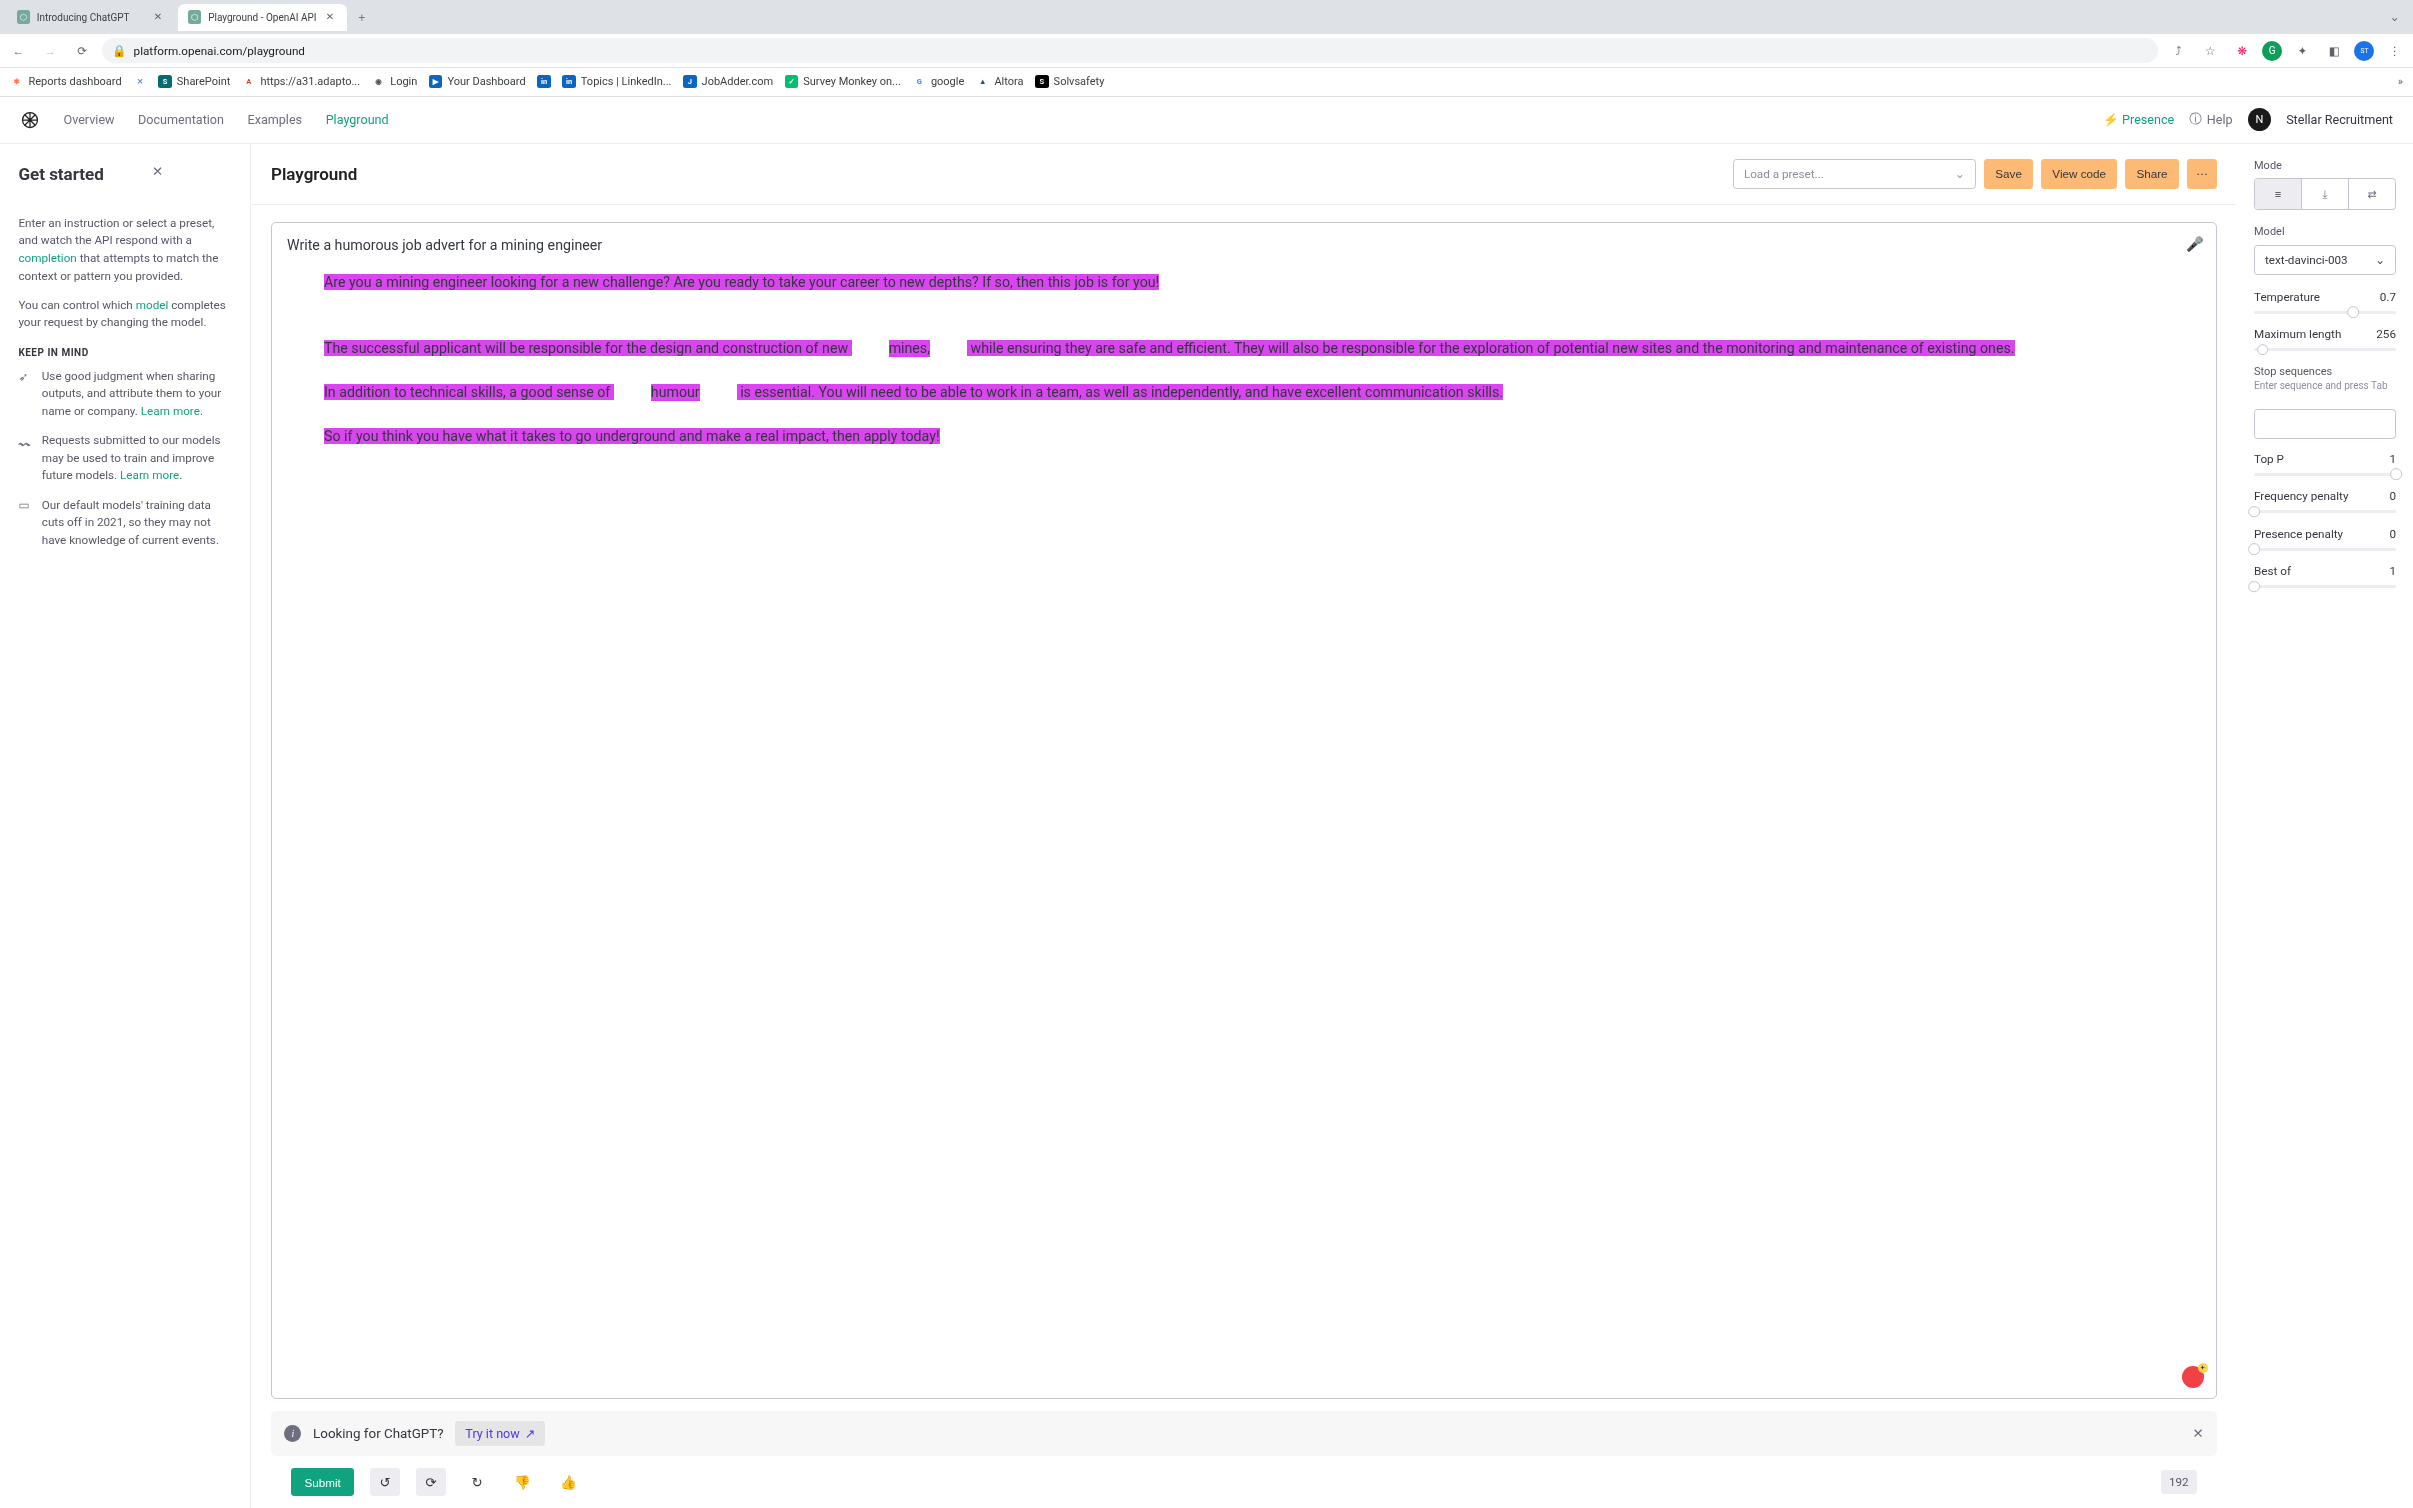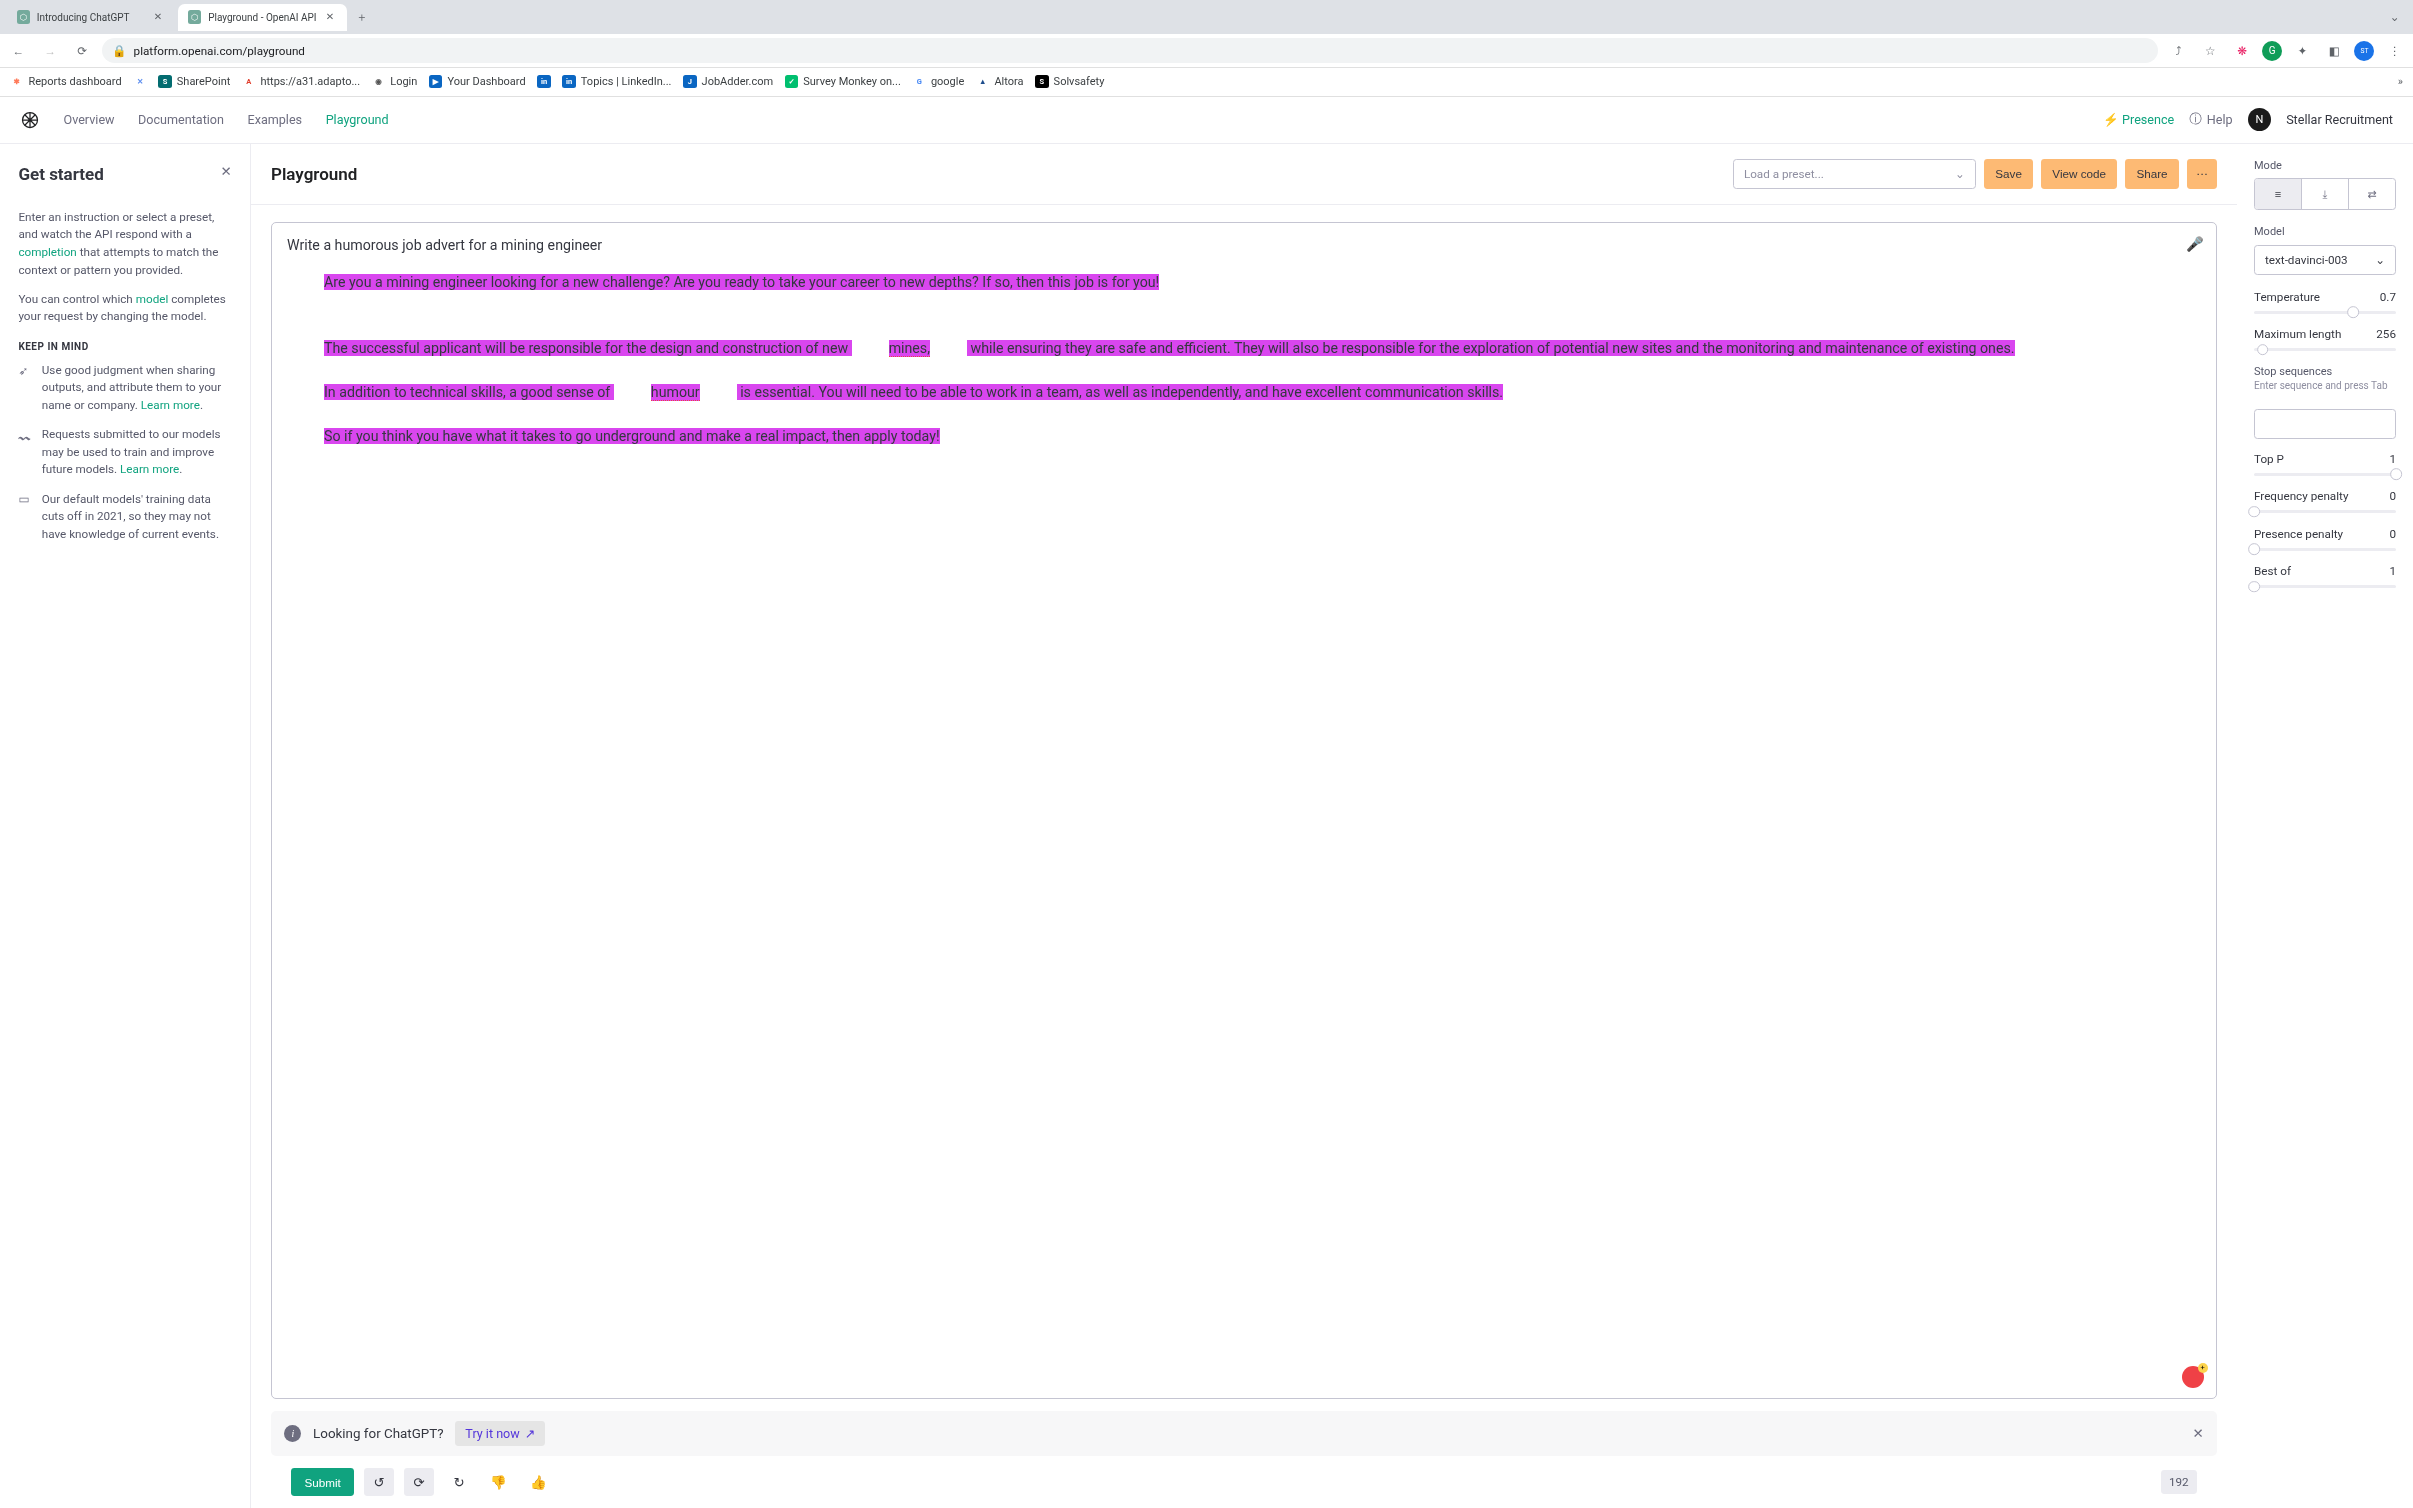--- a/index.html
+++ b/index.html
@@ -40,21 +40,21 @@
 .help { color: #6e6e80; display: flex; align-items: center; gap: 5px; cursor: pointer; font-size: 12.6px; }
 .avatar { width: 23.5px; height: 23.5px; border-radius: 50%; background: #1a1a1a; color: #fff; display: flex; align-items: center; justify-content: center; font-size: 11px; }
 .org-name { font-size: 12.6px; color: #353740; }
 
 
 .main { flex: 1; display: grid; grid-template-columns: 251px 1fr 176px; overflow: hidden; }
 
 
 .sidebar { border-right: 0.8px solid #ececf1; padding: 20px 18.4px; overflow-y: auto; color: #353740; }
 .sidebar h2 { font-size: 17px; font-weight: 700; margin-bottom: 3.4px; }
-.sidebar-head { display: flex; justify-content: space-between; align-items: flex-start; margin-bottom: 22px; gap: 48px; }
+.sidebar-head { display: flex; align-items: flex-start; margin-bottom: 28px; gap: 48px; }
 .sidebar-close { color: #6e6e80; cursor: pointer; font-size: 13.4px; }
 .sidebar p { font-size: 11.7px; line-height: 1.5; color: #565869; margin-bottom: 11.7px; }
 .sidebar a { color: #10a37f; text-decoration: none; }
 .keep-title { font-size: 10px; font-weight: 700; letter-spacing: 0.05em; color: #353740; margin: 15px 0 10px; }
 .tip { display: flex; gap: 8.4px; margin-bottom: 11.7px; }
 .tip-icon { width: 15px; color: #6e6e80; flex-shrink: 0; margin-top: 1.7px; }
 .tip-text { font-size: 11.7px; line-height: 1.5; color: #565869; }
 
 
 .center { display: flex; flex-direction: column; overflow: hidden; }
@@ -71,21 +71,21 @@
 .editor .rec-badge::after { content: "+"; position: absolute; top: -3.4px; right: -3.4px; background: #fcd34d; color: #000; width: 10px; height: 10px; border-radius: 50%; font-size: 7.5px; display: flex; align-items: center; justify-content: center; }
 .prompt-text { margin-bottom: 15px; }
 .completion-text span { background: #d946ef; margin-left: 37px; }
 .spell { border-bottom: 1.7px dotted #ef4146; }
 
 .banner { display: flex; align-items: center; gap: 11.7px; background: #f7f7f8; border-radius: 5px; padding: 10px 13.4px; margin-top: 11.7px; font-size: 13.4px; color: #353740; }
 .banner-info { width: 17px; height: 17px; border-radius: 50%; background: #6e6e80; color: #fff; display: flex; align-items: center; justify-content: center; font-size: 10px; font-style: italic; font-family: serif; }
 .try-btn { background: #e5e5e5; color: #5436da; padding: 5px 10px; border-radius: 3.4px; cursor: pointer; display: flex; align-items: center; gap: 5px; font-size: 12.6px; }
 .banner-close { margin-left: auto; color: #6e6e80; cursor: pointer; }
 
-.footer { display: flex; align-items: center; gap: 10px; padding: 11.7px 20px; justify-content: flex-end; }
+.footer { display: flex; align-items: center; gap: 16px; padding: 11.7px 20px; justify-content: flex-end; }
 .submit-btn { background: #10a37f; color: #fff; border: none; border-radius: 3.4px; height: 28.5px; padding: 0 13.4px; font-size: 11.7px; cursor: pointer; position: relative; }
 .icon-btn { width: 30px; height: 28.5px; border: none; background: #ececf1; border-radius: 3.4px; display: flex; align-items: center; justify-content: center; color: #353740; cursor: pointer; }
 .icon-btn.ghost { background: transparent; }
 .token-count { margin-left: auto; background: #ececf1; border-radius: 3.4px; padding: 5px 8.4px; font-size: 11.7px; color: #565869; }
 
 
 .rail { padding: 15px 17px; overflow-y: auto; font-size: 11px; color: #353740; }
 .rail-label { font-size: 11px; color: #565869; margin-bottom: 6.7px; }
 .mode-group { display: flex; gap: 0; border: 0.8px solid #c5c5d2; border-radius: 3.4px; overflow: hidden; margin-bottom: 15px; }
 .mode-item { flex: 1; height: 30px; display: flex; align-items: center; justify-content: center; cursor: pointer; color: #6e6e80; }

